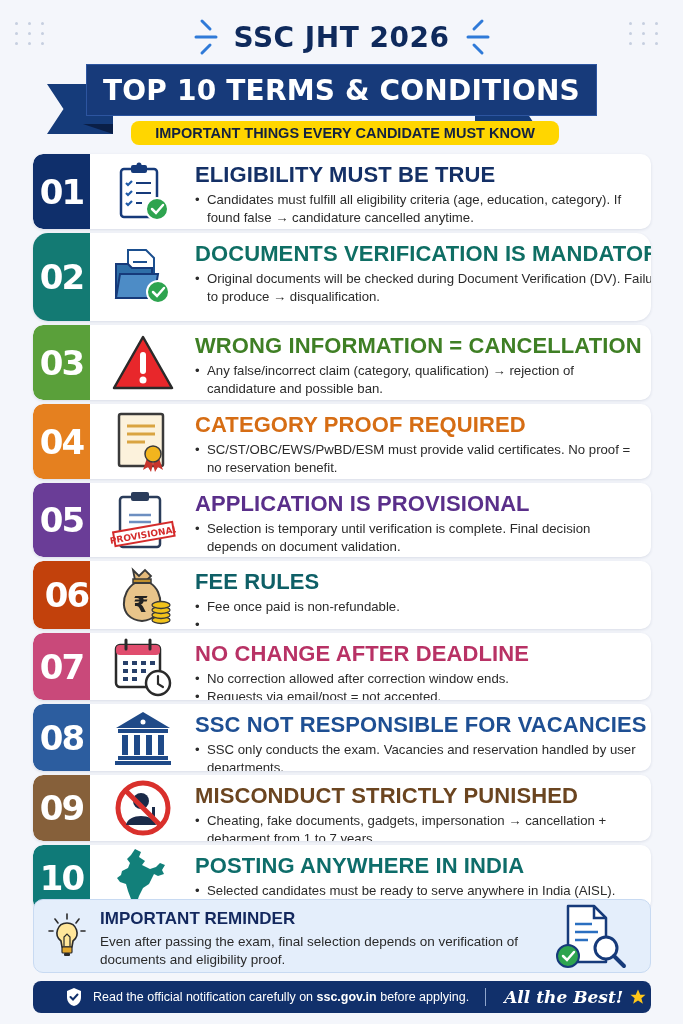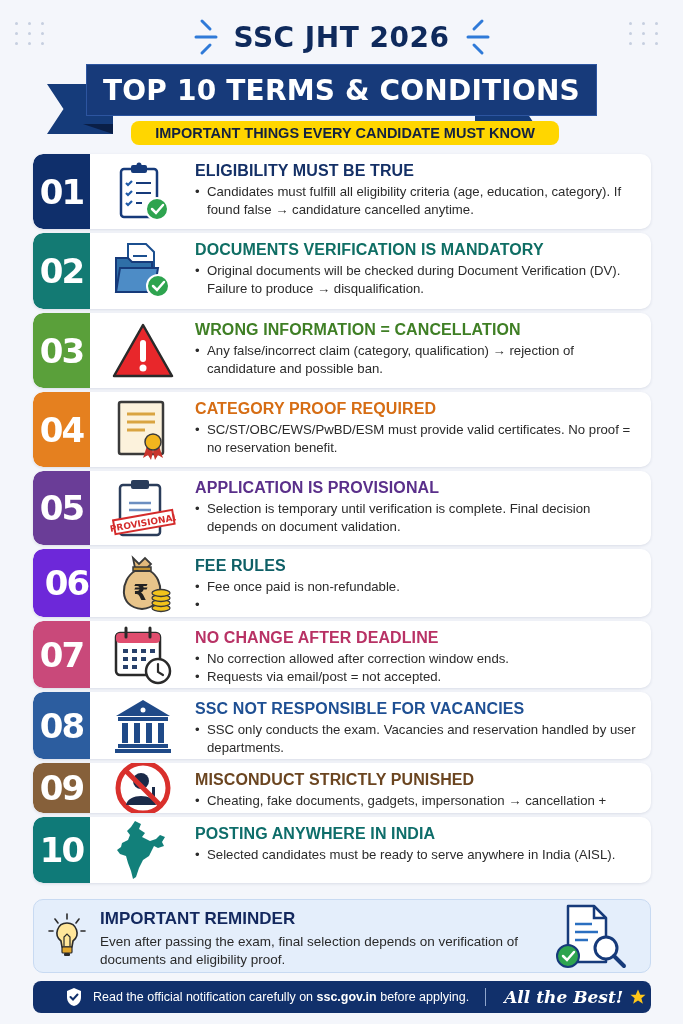--- a/index.html
+++ b/index.html
@@ -59,21 +59,21 @@
   .num {
     width: 57px; flex: 0 0 57px;
     display: flex; align-items: center; justify-content: center;
     color: #fff; font-family: "DejaVu Sans", sans-serif; font-weight: bold;
     font-size: 34px; letter-spacing: -2px;
     border-radius: 10px 0 0 10px;
   }
   .icon-box { width: 105px; flex: 0 0 105px; display: flex; align-items: center; justify-content: center; }
   .icon-box svg { display: block; }
   .text-box { flex: 1; padding-top: 8px; padding-right: 10px; }
-  .card-title { font-weight: bold; font-size: 16px; letter-spacing: 0.1px; margin-bottom: 3px; white-space: nowrap; }
+  .card-title { font-weight: bold; font-size: 22px; letter-spacing: 0.1px; margin-bottom: 3px; white-space: nowrap; }
   .card-desc { font-size: 13.2px; color: #2b2b2b; line-height: 18px; }
   .bullet { display: flex; }
   .bullet .dot { width: 12px; flex: 0 0 12px; }
 
   .reminder {
     position: absolute; top: 899px; left: 33px; width: 618px; height: 74px;
     background: #e4eefb; border: 1px solid #c8daf2; border-radius: 10px;
   }
   .rem-bulb { position: absolute; left: 13px; top: 13px; }
   .rem-title { position: absolute; left: 66px; top: 9px; font-weight: bold; font-size: 17px; color: #13285e; }
@@ -156,21 +156,21 @@
       <div class="text-box">
         <div class="card-title" style="color: rgb(20, 48, 102);">ELIGIBILITY MUST BE TRUE</div>
         <div class="card-desc">
           <div class="bullet">
             <span class="dot">•</span>
             <span>Candidates must fulfill all eligibility criteria (age, education, category). If found false → candidature cancelled anytime.</span>
           </div>
         </div>
       </div>
     </div>
-    <div class="card" style="height: 76px;">
+    <div class="card" style="height: 88px; border-radius: 15px;">
       <div class="num" style="background: rgb(19, 122, 115);">02</div>
       <div class="icon-box">
         <svg width="62" height="58" viewBox="0 0 62 58">
     <path d="M16 2 h18 l8 8 v26 h-26z" fill="#fff" stroke="#1b4f8f" stroke-width="2"></path>
     <path d="M21 14 h14 M21 20 h14" stroke="#1b4f8f" stroke-width="2"></path>
     <path d="M4 16 h12 l4 4 h20 v30 h-36z" fill="#2f6fa8" stroke="#163a7a" stroke-width="2"></path>
     <path d="M8 26 h38 l-4 24 h-38z" fill="#4d8cc6" stroke="#163a7a" stroke-width="2"></path>
     <circle cx="46" cy="44" r="11" fill="#2ea44f" stroke="#fff" stroke-width="2"></circle>
     <path d="M41 44 l4 4 l7 -8" stroke="#fff" stroke-width="2.5" fill="none" stroke-linecap="round"></path>
         </svg>
@@ -241,21 +241,21 @@
         <div class="card-title" style="color: rgb(90, 47, 138);">APPLICATION IS PROVISIONAL</div>
         <div class="card-desc">
           <div class="bullet">
             <span class="dot">•</span>
             <span>Selection is temporary until verification is complete. Final decision depends on document validation.</span>
           </div>
         </div>
       </div>
     </div>
     <div class="card" style="height: 68px;">
-      <div class="num" style="background: #6d28d9; padding-left: 10px;">06</div>
+      <div class="num" style="background: #c2410c; padding-left: 10px;">06</div>
       <div class="icon-box">
         <svg width="60" height="62" viewBox="0 0 60 62">
     <path d="M20 6 l6 6 l6 -6 l6 6 l-4 4 h-12 z" fill="#e3b97a" stroke="#3a3a3a" stroke-width="1.8"></path>
     <rect x="20" y="15" width="18" height="4" fill="#c0902e" stroke="#3a3a3a" stroke-width="1.5"></rect>
     <path d="M22 19 c-14 8 -18 36 7 38 c24 -2 22 -30 8 -38 z" fill="#e8c48a" stroke="#3a3a3a" stroke-width="2"></path>
     <text x="28" y="48" text-anchor="middle" font-family="DejaVu Sans, sans-serif" font-size="22" font-weight="bold" fill="#222">₹</text>
     <g fill="#f2c31b" stroke="#3a3a3a" stroke-width="1.3">
       <ellipse cx="48" cy="56" rx="9" ry="3.5"></ellipse>
             <ellipse cx="48" cy="51" rx="9" ry="3.5"></ellipse>
       <ellipse cx="48" cy="46" rx="9" ry="3.5"></ellipse>
@@ -332,21 +332,21 @@
       <div class="text-box">
         <div class="card-title" style="color: rgb(30, 79, 147);">SSC NOT RESPONSIBLE FOR VACANCIES</div>
         <div class="card-desc">
           <div class="bullet">
             <span class="dot">•</span>
             <span>SSC only conducts the exam. Vacancies and reservation handled by user departments.</span>
           </div>
         </div>
       </div>
     </div>
-    <div class="card" style="height: 50px;">
+    <div class="card" style="height: 66px;">
       <div class="num" style="background: rgb(134, 96, 58);">09</div>
       <div class="icon-box">
         <svg width="58" height="58" viewBox="0 0 58 58">
     <circle cx="29" cy="29" r="25" fill="#fff" stroke="#d9302c" stroke-width="5"></circle>
     <circle cx="27" cy="22" r="8" fill="#1a2a48"></circle>
     <path d="M12 46 c2 -12 28 -12 30 0 z" fill="#1a2a48"></path>
     <rect x="38" y="28" width="3" height="10" fill="#1a2a48"></rect>
     <line x1="12" y1="12" x2="46" y2="46" stroke="#d9302c" stroke-width="5"></line>
         </svg>
       </div>

